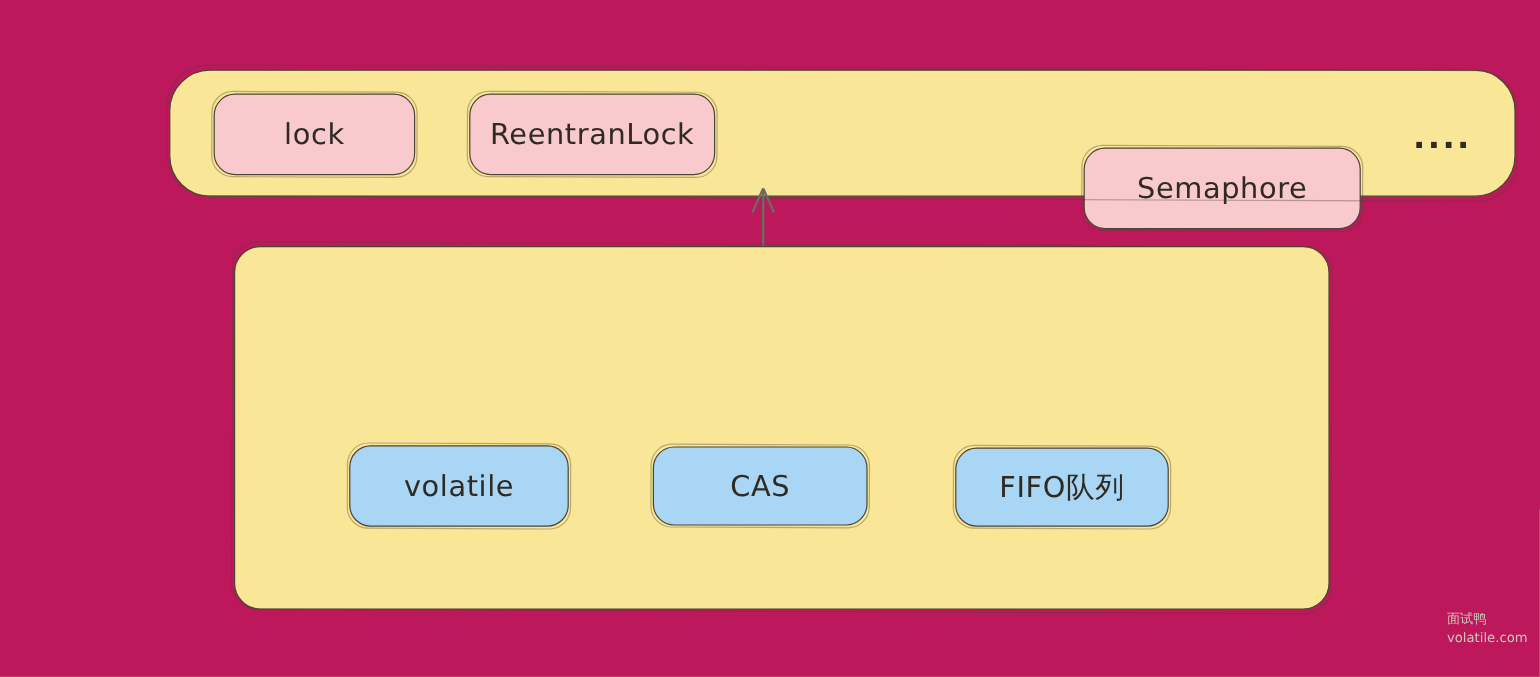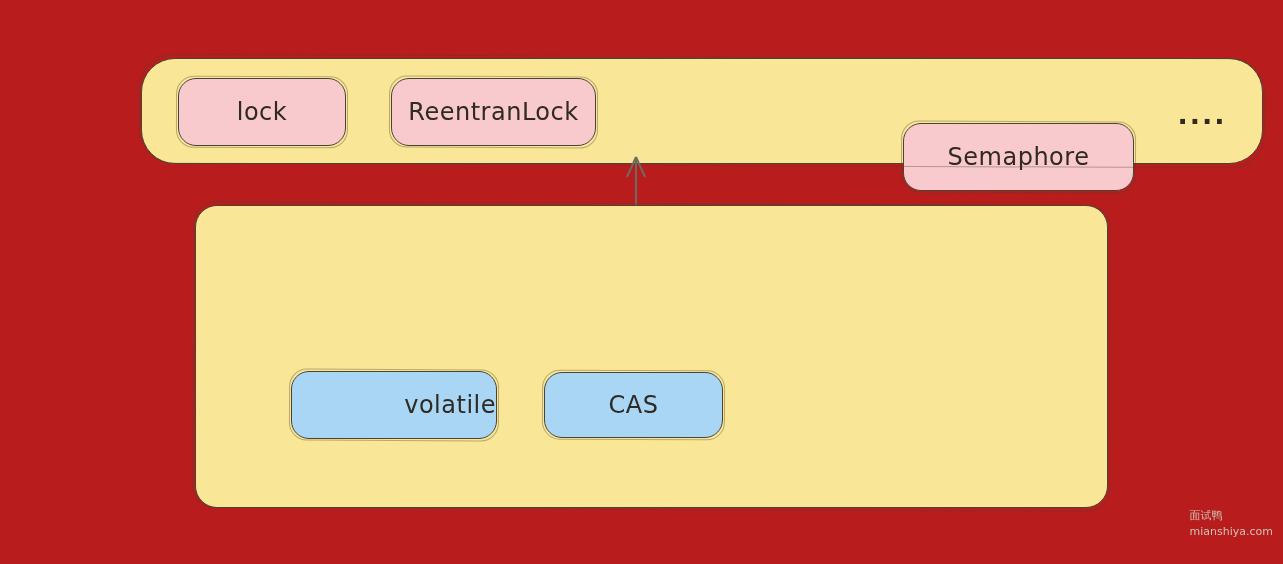--- a/index.html
+++ b/index.html
@@ -3,21 +3,21 @@
 <meta charset="utf-8">
 <style>
   html,body { margin:0; padding:0; }
   body {
     font-family: "DejaVu Sans", sans-serif;
     background:#FDF9E9;
   }
   .canvas {
     position:relative;
     width:1283px; height:564px;
-    background:#b91c1c;
+    background:#be185d;
     overflow:hidden;
   }
   .sketch {
     position:absolute;
     box-sizing:border-box;
     border:1.6px solid #4C4433;
   }
   
   .sketch::after {
     content:"";
@@ -88,26 +88,29 @@
   </div>
 
   <svg class="arrow-svg" width="36" height="54" viewBox="0 0 36 54">
     <line x1="18" y1="52" x2="18" y2="6" stroke="#6F6A60" stroke-width="2"></line>
     <line x1="18" y1="4" x2="9" y2="24" stroke="#6F6A60" stroke-width="2"></line>
     <line x1="18" y1="4" x2="27" y2="24" stroke="#6F6A60" stroke-width="2"></line>
   </svg>
 
   <div class="sketch container-box aqs-box">
 
-    <div class="sketch node blue" style="left:95px; top:165px; width:206px; height:68px;justify-content:flex-end;">
+    <div class="sketch node blue" style="left:95px; top:165px; width:183px; height:68px;">
       <span>volatile</span>
     </div>
     <div class="sketch node blue" style="left:348px; top:166px; width:179px; height:66px;">
       <span>CAS</span>
     </div>
+    <div class="sketch node blue" style="left:600px; top:167px; width:178px; height:66px;">
+      <span>FIFO队列</span>
+    </div>
   </div>
 
   <div class="watermark">
     <div>面试鸭</div>
-    <div>mianshiya.com</div>
+    <div>volatile.com</div>
   </div>
 
 </div>
 
 </body></html>

